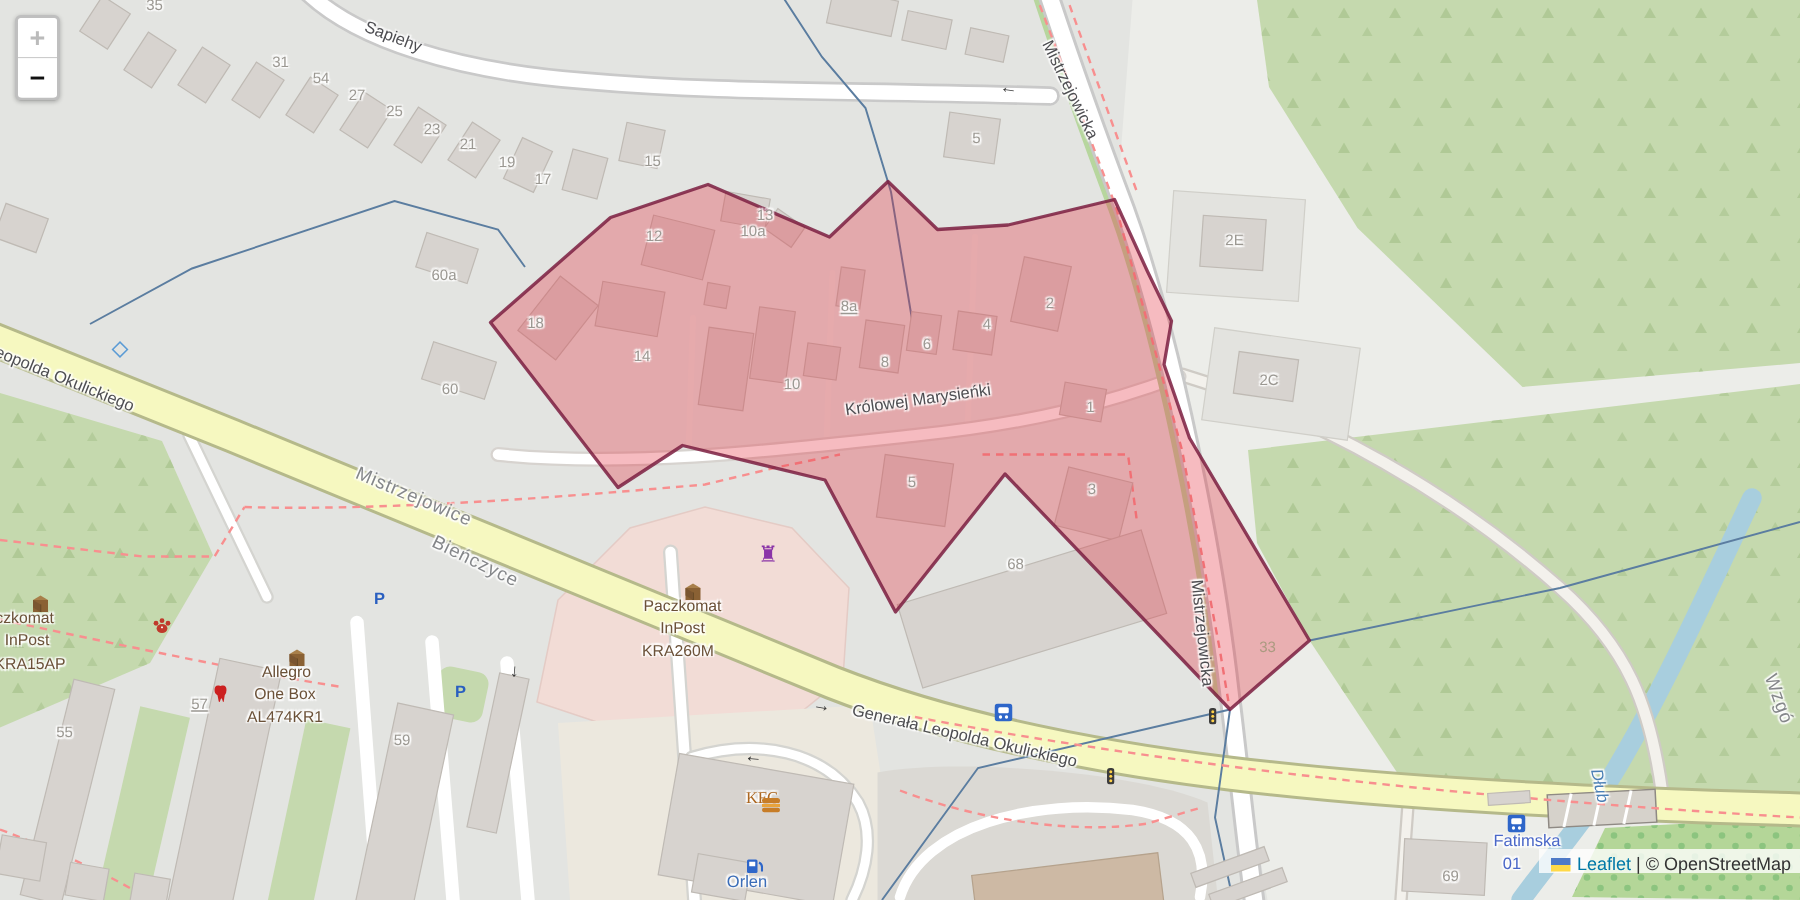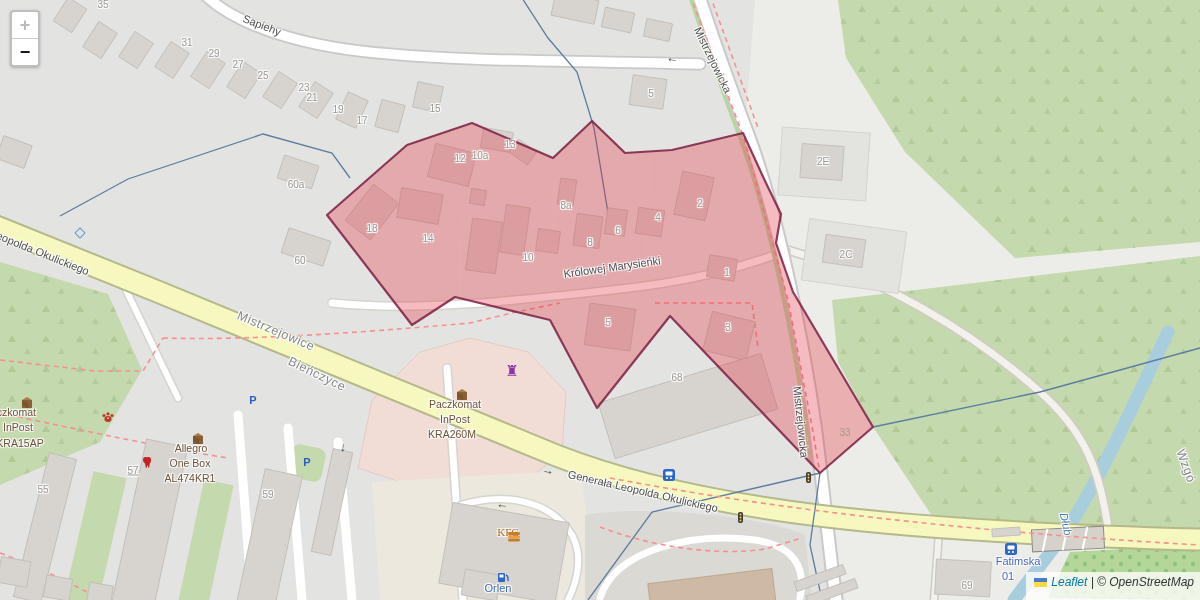--- a/index.html
+++ b/index.html
@@ -26,22 +26,22 @@
   .arrow{font-size:12px;color:#3a3a3a;font-weight:bold;line-height:1;}
   .diamond{width:6px;height:6px;border:1.5px solid #5b9bd5;transform:translate(-50%,-50%) rotate(45deg);}
   
   .zoomctl{position:absolute;left:10px;top:10px;width:26px;border:2px solid rgba(0,0,0,.25);
            border-radius:4px;background:#fff;box-shadow:0 1px 3px rgba(0,0,0,.25);z-index:30;}
   .zoomctl a{display:block;width:26px;height:26px;line-height:26px;text-align:center;
              font-size:18px;font-weight:bold;text-decoration:none;cursor:pointer;background:#fff;}
   .zoomctl .zin{color:#bbb;border-bottom:1px solid #ccc;border-radius:3px 3px 0 0;}
   .zoomctl .zout{color:#111;border-radius:0 0 3px 3px;}
   
-  .attribution{position:absolute;right:0;bottom:0;height:28px;line-height:20px;padding:0 6px 0 8px;
-    background:rgba(255,255,255,.78);font-size:12px;color:#333;z-index:30;white-space:pre;font-style:italic;}
+  .attribution{position:absolute;right:0;bottom:18px;height:16px;line-height:20px;padding:0 6px 0 8px;
+    background:rgba(255,255,255,.78);font-size:12px;color:#333;z-index:30;white-space:pre;}
   .attribution a{color:#0078a8;text-decoration:none;cursor:pointer;}
   .attribution a.dark{color:#333;}
   .flag{display:inline-block;width:13px;height:9px;vertical-align:-1px;margin-right:4px;
         background:linear-gradient(to bottom,#4e7ac7 50%,#ffd948 50%);}
 </style>
 </head>
 <body>
 
 <div id="map">
 
@@ -216,38 +216,38 @@
       <span class="maplabel street" style="left: 643px; top: 491px; transform: translate(-50%, -50%) rotate(13deg);">Generała Leopolda Okulickiego</span>
       <span class="maplabel street" style="left: 612px; top: 267px; transform: translate(-50%, -50%) rotate(-8deg);">Królowej Marysieńki</span>
       <span class="maplabel street" style="left: 713px; top: 60px; transform: translate(-50%, -50%) rotate(64deg);">Mistrzejowicka</span>
       <span class="maplabel street" style="left: 801px; top: 422px; transform: translate(-50%, -50%) rotate(84deg);">Mistrzejowicka</span>
       <span class="maplabel district" style="left: 276px; top: 331px; transform: translate(-50%, -50%) rotate(23deg);">Mistrzejowice</span>
       <span class="maplabel district" style="left: 317px; top: 374px; transform: translate(-50%, -50%) rotate(26deg);">Bieńczyce</span>
       <span class="maplabel district" style="left: 1186px; top: 466px; transform: translate(-50%, -50%) rotate(70deg);">Wzgó</span>
       <span class="maplabel water" style="left: 1066px; top: 524px; transform: translate(-50%, -50%) rotate(78deg);">Dłub</span>
       <span class="maplabel num" style="left: 103px; top: 4px; transform: translate(-50%, -50%) rotate(0deg);">35</span>
       <span class="maplabel num" style="left: 187px; top: 42px; transform: translate(-50%, -50%) rotate(0deg);">31</span>
-      <span class="maplabel num" style="left: 214px; top: 53px; transform: translate(-50%, -50%) rotate(0deg);">29</span>
+      <span class="maplabel num" style="left: 214px; top: 53px; transform: translate(-50%, -50%) rotate(0deg);">54</span>
       <span class="maplabel num" style="left: 238px; top: 64px; transform: translate(-50%, -50%) rotate(0deg);">27</span>
       <span class="maplabel num" style="left: 263px; top: 75px; transform: translate(-50%, -50%) rotate(0deg);">25</span>
-      <span class="maplabel num" style="left: 288px; top: 87px; transform: translate(-50%, -50%) rotate(0deg); margin-left: 16px;">23</span>
+      <span class="maplabel num" style="left: 288px; top: 87px; transform: translate(-50%, -50%) rotate(0deg);">23</span>
       <span class="maplabel num" style="left: 312px; top: 97px; transform: translate(-50%, -50%) rotate(0deg);">21</span>
       <span class="maplabel num" style="left: 338px; top: 109px; transform: translate(-50%, -50%) rotate(0deg);">19</span>
       <span class="maplabel num" style="left: 362px; top: 120px; transform: translate(-50%, -50%) rotate(0deg);">17</span>
       <span class="maplabel num" style="left: 435px; top: 108px; transform: translate(-50%, -50%) rotate(0deg); text-align: center;">15</span>
       <span class="maplabel num" style="left: 296px; top: 184px; transform: translate(-50%, -50%) rotate(0deg);">60a</span>
       <span class="maplabel num" style="left: 300px; top: 260px; transform: translate(-50%, -50%) rotate(0deg);">60</span>
       <span class="maplabel num" style="left: 651px; top: 93px; transform: translate(-50%, -50%) rotate(0deg);">5</span>
       <span class="maplabel num" style="left: 510px; top: 144px; transform: translate(-50%, -50%) rotate(0deg);">13</span>
-      <span class="maplabel num" style="left: 480px; top: 155px; transform: translate(-50%, -50%) rotate(0deg);">10a</span>
-      <span class="maplabel num" style="left: 460px; top: 158px; transform: translate(-50%, -50%) rotate(0deg);">12</span>
-      <span class="maplabel num" style="left: 372px; top: 216px; transform: translate(-50%, -50%) rotate(0deg); margin-top: 12px;">18</span>
+      <span class="maplabel num" style="left: 502px; top: 155px; transform: translate(-50%, -50%) rotate(0deg);">10a</span>
+      <span class="maplabel num" style="left: 436px; top: 158px; transform: translate(-50%, -50%) rotate(0deg);">12</span>
+      <span class="maplabel num" style="left: 357px; top: 216px; transform: translate(-50%, -50%) rotate(0deg);">18</span>
       <span class="maplabel num" style="left: 428px; top: 210px; transform: translate(-50%, -50%) rotate(0deg); margin-top: 28px;">14</span>
       <span class="maplabel num" style="left: 528px; top: 257px; transform: translate(-50%, -50%) rotate(0deg);">10</span>
-      <span class="maplabel num" style="left: 566px; top: 205px; transform: translate(-50%, -50%) rotate(0deg);">8a</span>
+      <span class="maplabel num" style="left: 566px; top: 205px; transform: translate(-50%, -50%) rotate(0deg); text-decoration: underline;">8a</span>
       <span class="maplabel num" style="left: 590px; top: 242px; transform: translate(-50%, -50%) rotate(0deg);">8</span>
       <span class="maplabel num" style="left: 618px; top: 230px; transform: translate(-50%, -50%) rotate(0deg);">6</span>
       <span class="maplabel num" style="left: 658px; top: 217px; transform: translate(-50%, -50%) rotate(0deg);">4</span>
       <span class="maplabel num" style="left: 700px; top: 203px; transform: translate(-50%, -50%) rotate(0deg);">2</span>
       <span class="maplabel num" style="left: 727px; top: 272px; transform: translate(-50%, -50%) rotate(0deg);">1</span>
       <span class="maplabel num" style="left: 608px; top: 322px; transform: translate(-50%, -50%) rotate(0deg);">5</span>
       <span class="maplabel num" style="left: 728px; top: 327px; transform: translate(-50%, -50%) rotate(0deg);">3</span>
       <span class="maplabel num" style="left: 677px; top: 377px; transform: translate(-50%, -50%) rotate(0deg);">68</span>
       <span class="maplabel num" style="left: 823px; top: 161px; transform: translate(-50%, -50%) rotate(0deg);">2E</span>
       <span class="maplabel num" style="left: 846px; top: 254px; transform: translate(-50%, -50%) rotate(0deg);">2C</span>

